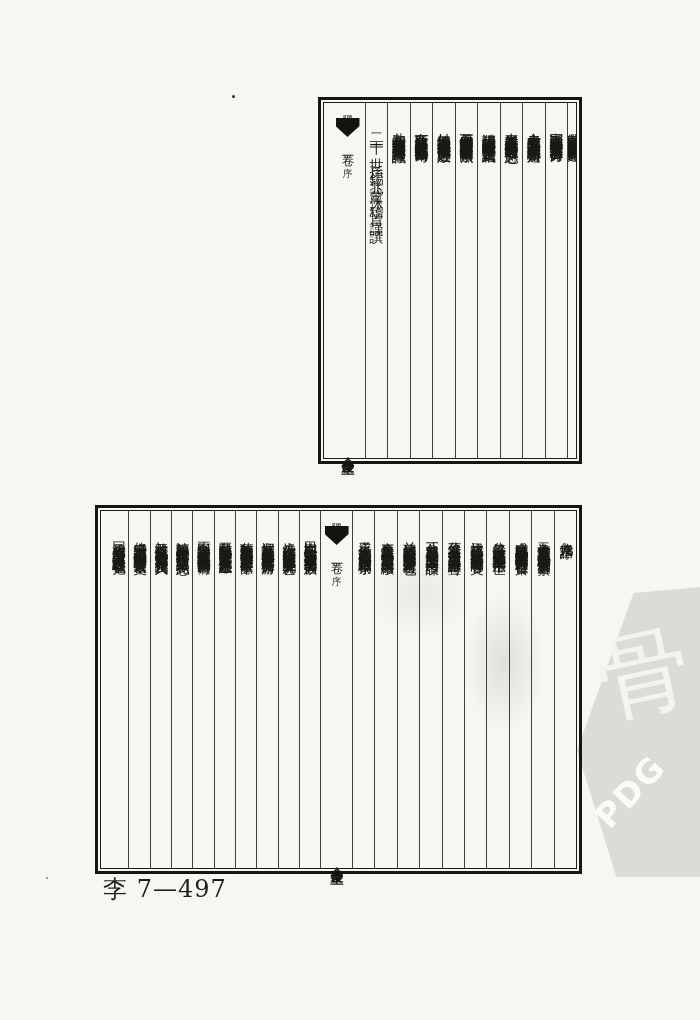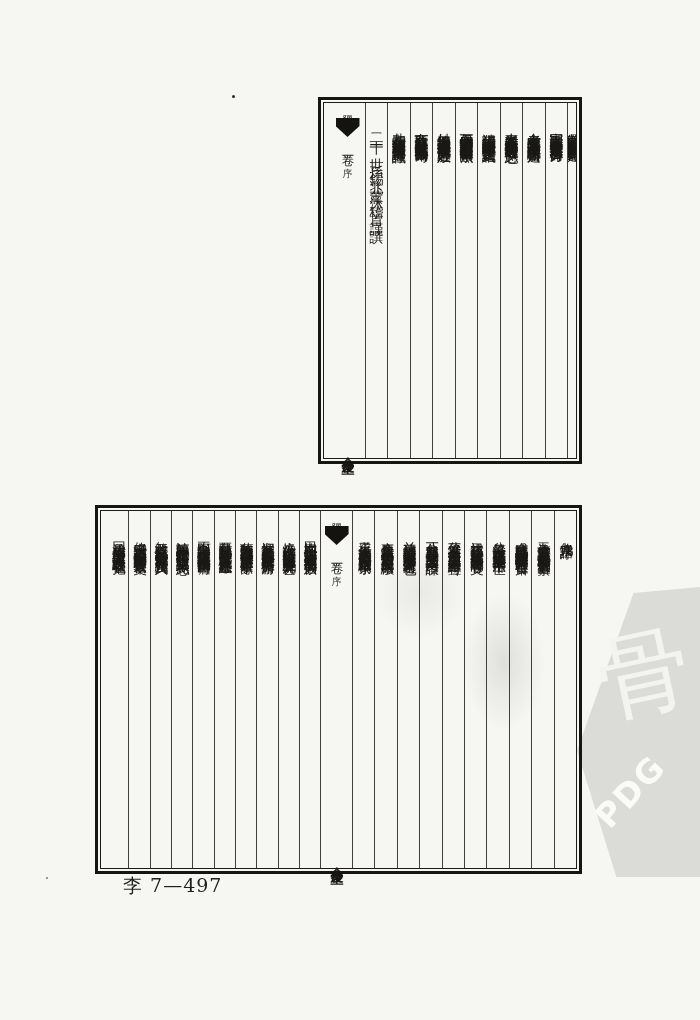--- a/index.html
+++ b/index.html
@@ -52,21 +52,21 @@
     color:#fafaf7;transform:rotate(-47deg);letter-spacing:2px;
     font-family:"DejaVu Sans","Liberation Sans",sans-serif;}
   
   .smudge{position:absolute;z-index:0;}
   .smudge.s1{left:462px;top:592px;width:84px;height:140px;
     background:radial-gradient(ellipse at center,rgba(186,186,179,0.38),rgba(186,186,179,0) 70%);}
   .smudge.s2{left:372px;top:548px;width:96px;height:90px;
     background:radial-gradient(ellipse at center,rgba(192,192,186,0.25),rgba(192,192,186,0) 70%);}
   
   .catalog{position:absolute;left:103px;top:873px;z-index:2;
-    font-size:19px;letter-spacing:1px;color:#201e1c;margin-left:20px;}
+    font-size:24px;letter-spacing:1px;color:#201e1c;}
   
   .speck{position:absolute;background:#2c2a28;border-radius:50%;z-index:2;}
   .speck.p1{left:232px;top:95px;width:3px;height:3px;}
   .speck.p2{left:46px;top:877px;width:2px;height:2px;opacity:.6;}
 </style>
 </head>
 <body>
 
 <div class="smudge s1"></div>
 <div class="smudge s2"></div>

